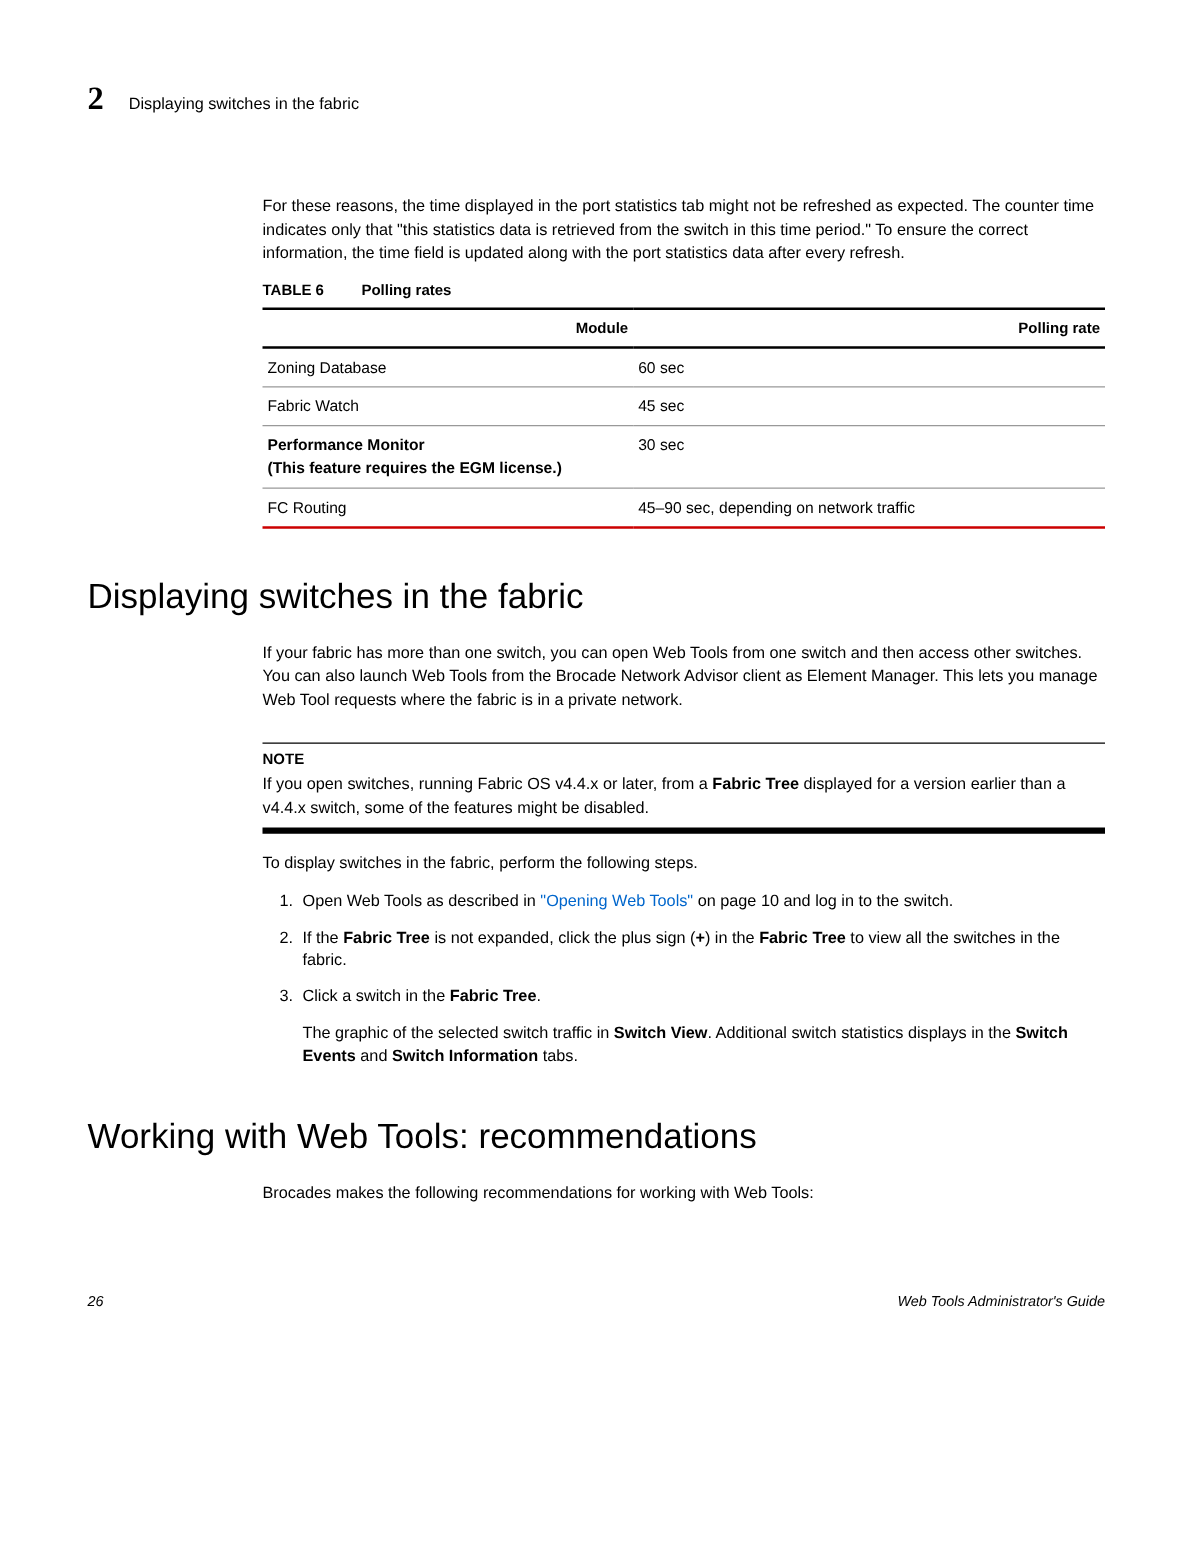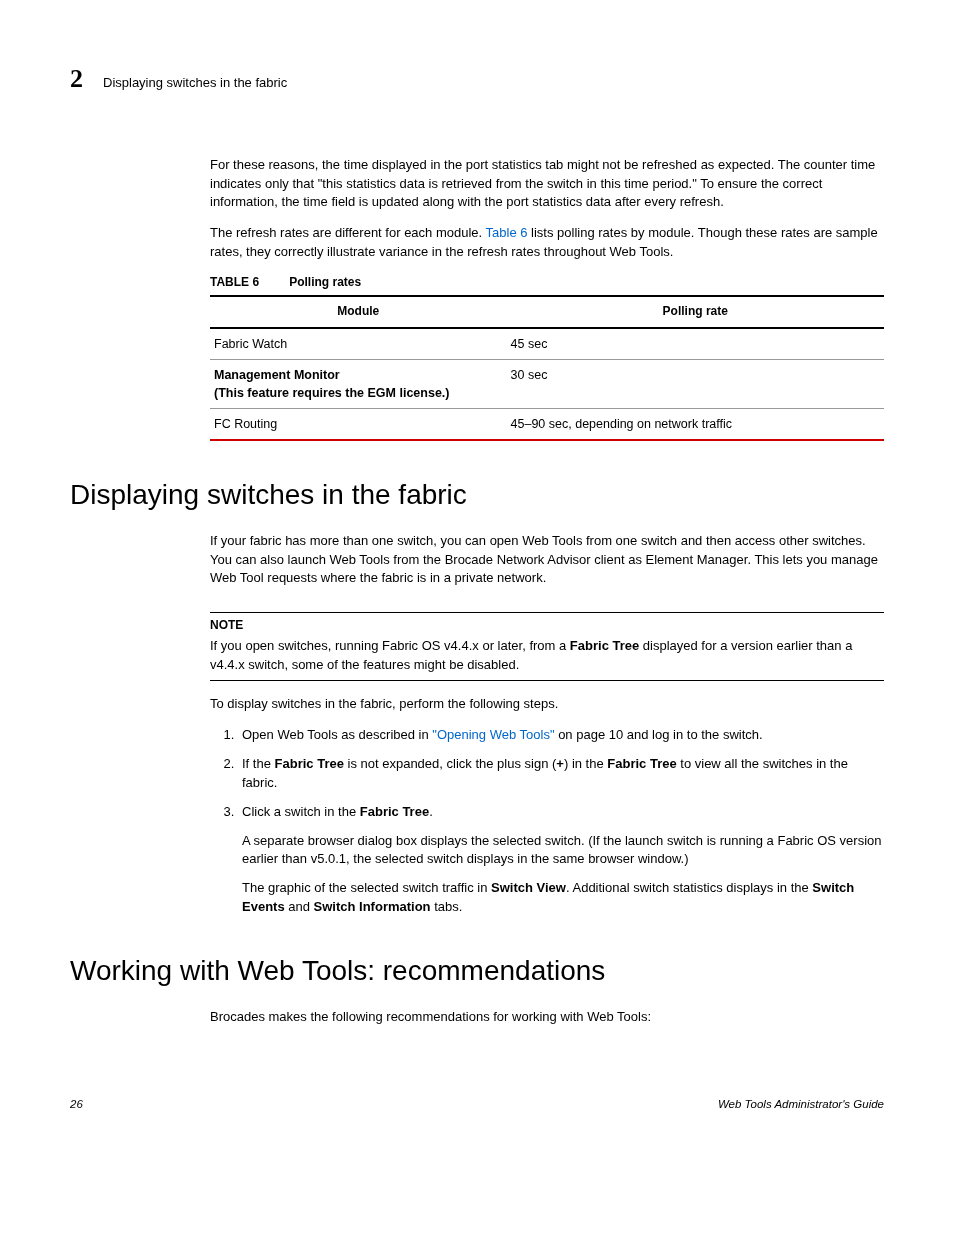--- a/index.html
+++ b/index.html
@@ -44,41 +44,41 @@
     font-size: 12px;
     margin: 6px 0 4px 0;
   }
   .table-caption .tc-label { margin-right: 30px; }
   table.poll {
     border-collapse: collapse;
     width: 100%;
     font-size: 12.5px;
   }
   table.poll th {
-    text-align: center;
+    text-align: right;
     font-weight: bold;
     padding: 6px 4px;
     border-top: 2px solid #000;
     border-bottom: 2px solid #000;
     font-size: 12px;
   }
   table.poll td {
     padding: 6px 4px;
     border-bottom: 1px solid #999;
     vertical-align: top;
   }
   table.poll tr.last td {
     border-bottom: 2px solid #c00;
   }
   .col1 { width: 44%; }
   .subnote-line { display:block; font-weight: bold; font-size: 12.5px; }
   .bold { font-weight: bold; }
   .note-box {
     border-top: 1px solid #000;
-    border-bottom: 1px solid #000000;
+    border-bottom: 5px solid #000000;
     padding: 4px 0 6px 0;
     margin: 24px 0 14px 0;
   }
   .note-label {
     font-weight: bold;
     font-size: 12px;
     font-family: Arial, sans-serif;
     margin-bottom: 2px;
     display: block;
   }
@@ -106,41 +106,42 @@
 </head>
 <body>
 
 <div class="header-row">
   <span class="chapter-num">2</span>
   <span class="header-text">Displaying switches in the fabric</span>
 </div>
 
 <div class="content">
   <p>For these reasons, the time displayed in the port statistics tab might not be refreshed as expected. The counter time indicates only that "this statistics data is retrieved from the switch in this time period." To ensure the correct information, the time field is updated along with the port statistics data after every refresh.</p>
-  <p>
-    <span>The refresh rates are different for each module. </span><span class="link">Table 6</span><span> lists polling rates by module. Though these rates are sample rates, they correctly illustrate variance in the refresh rates throughout Web Tools.</span>
-  </p>
 
   <div class="table-caption">
     <span class="tc-label">TABLE 6</span><span>Polling rates</span>
   </div>
   <table class="poll">
     <thead>
       <tr>
         <th class="col1">Module</th>
         <th>Polling rate</th>
       </tr>
     </thead>
     <tbody id="poll-body">
         <tr>
+          <td class="col1">Zoning Database</td>
+          <td>60 sec</td>
+        </tr>
+        <tr>
           <td class="col1">Fabric Watch</td>
           <td>45 sec</td>
         </tr>
         <tr>
-          <td class="col1"><span class="bold">Management Monitor</span><span class="subnote-line">(This feature requires the EGM license.)</span></td>
+          <td class="col1"><span class="bold">Performance Monitor</span><span class="subnote-line">(This feature requires the EGM license.)</span></td>
           <td>30 sec</td>
         </tr>
         <tr class="last">
           <td class="col1">FC Routing</td>
           <td>45–90 sec, depending on network traffic</td>
         </tr>
       </tbody>
   </table>
 </div>
 
@@ -159,21 +160,20 @@
 
   <ol class="steps">
     <li>
       <span>Open Web Tools as described in </span><span class="link">"Opening Web Tools"</span><span> on page 10 and log in to the switch.</span>
     </li>
     <li>
       <span>If the </span><span class="bold">Fabric Tree</span><span> is not expanded, click the plus sign (</span><span class="bold">+</span><span>) in the </span><span class="bold">Fabric Tree</span><span> to view all the switches in the fabric.</span>
     </li>
     <li>
       <span>Click a switch in the </span><span class="bold">Fabric Tree</span><span>.</span>
-      <p>A separate browser dialog box displays the selected switch. (If the launch switch is running a Fabric OS version earlier than v5.0.1, the selected switch displays in the same browser window.)</p>
       <p>
         <span>The graphic of the selected switch traffic in </span><span class="bold">Switch View</span><span>. Additional switch statistics displays in the </span><span class="bold">Switch Events</span><span> and </span><span class="bold">Switch Information</span><span> tabs.</span>
       </p>
     </li>
   </ol>
 </div>
 
 <h1>Working with Web Tools: recommendations</h1>
 <div class="content">
   <p>Brocades makes the following recommendations for working with Web Tools:</p>

